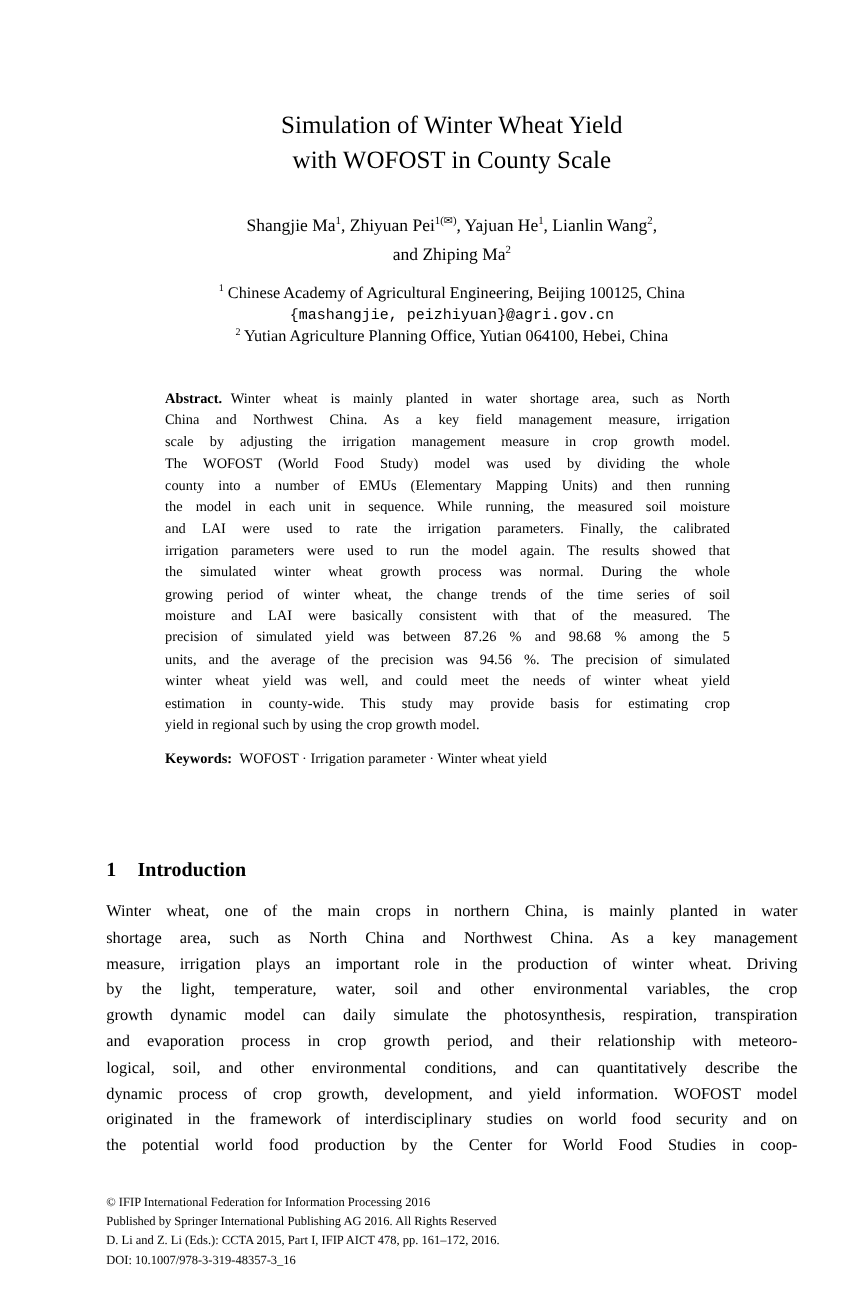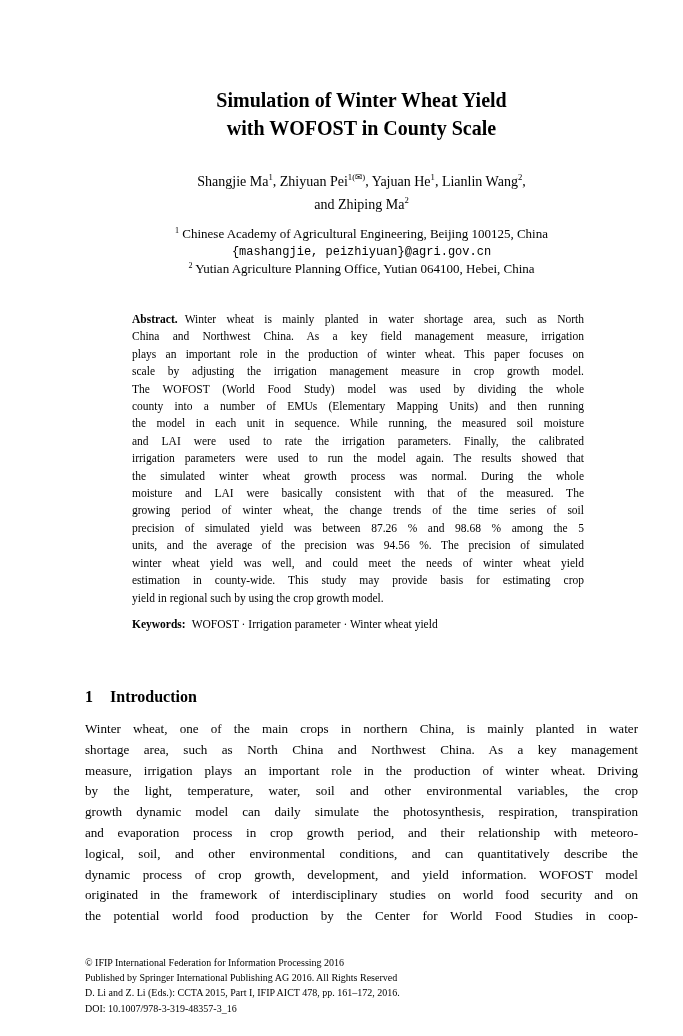--- a/index.html
+++ b/index.html
@@ -7,21 +7,21 @@
     position: relative;
     width: 683px;
     height: 1036px;
     background: #ffffff;
     color: #000000;
     font-family: "Liberation Serif", "DejaVu Serif", serif;
     overflow: hidden;
   }
   .title-block {
     position: absolute; top: 86px; left: 85px; width: 553px;
-    text-align: center; font-weight: bold;
+    text-align: center; font-weight: normal;
     font-size: 20px; line-height: 28px;
   }
   .authors-block {
     position: absolute; top: 170px; left: 85px; width: 553px;
     text-align: center; font-size: 14px; line-height: 23px;
   }
   .authors-block sup, .affiliations sup {
     font-size: 0.62em; line-height: 0; vertical-align: super;
     font-family: "Liberation Serif", "DejaVu Sans", serif;
   }
@@ -96,30 +96,29 @@
       <span>Yutian Agriculture Planning Office, Yutian 064100, Hebei, China</span>
     </div>
   </div>
 
   <div class="abstract-block">
     <div class="jline">
       <b class="abstract-label">Abstract.</b><span>Winter wheat is mainly planted in water shortage area, such as North</span>
     </div>
     <div>
         <div class="jline">China and Northwest China. As a key field management measure, irrigation</div>
-        <div class="jline">plays an important role in the production of winter wheat. This paper focuses on</div>
         <div class="jline">scale by adjusting the irrigation management measure in crop growth model.</div>
         <div class="jline">The WOFOST (World Food Study) model was used by dividing the whole</div>
         <div class="jline">county into a number of EMUs (Elementary Mapping Units) and then running</div>
         <div class="jline">the model in each unit in sequence. While running, the measured soil moisture</div>
         <div class="jline">and LAI were used to rate the irrigation parameters. Finally, the calibrated</div>
         <div class="jline">irrigation parameters were used to run the model again. The results showed that</div>
         <div class="jline">the simulated winter wheat growth process was normal. During the whole</div>
+        <div class="jline">growing period of winter wheat, the change trends of the time series of soil</div>
         <div class="jline">moisture and LAI were basically consistent with that of the measured. The</div>
-        <div class="jline">growing period of winter wheat, the change trends of the time series of soil</div>
         <div class="jline">precision of simulated yield was between 87.26 % and 98.68 % among the 5</div>
         <div class="jline">units, and the average of the precision was 94.56 %. The precision of simulated</div>
         <div class="jline">winter wheat yield was well, and could meet the needs of winter wheat yield</div>
         <div class="jline">estimation in county-wide. This study may provide basis for estimating crop</div>
       </div>
     <div class="plain-line">yield in regional such by using the crop growth model.</div>
     <div class="keywords">
       <b>Keywords:</b><span>WOFOST · Irrigation parameter · Winter wheat yield</span>
     </div>
   </div>

